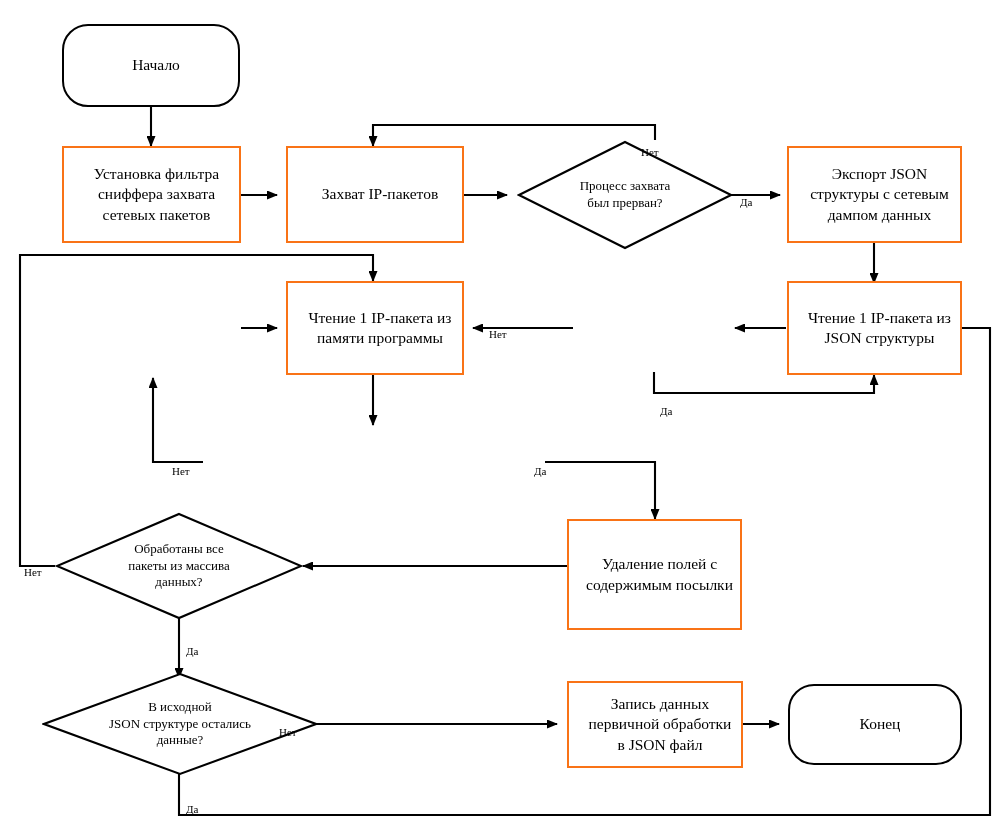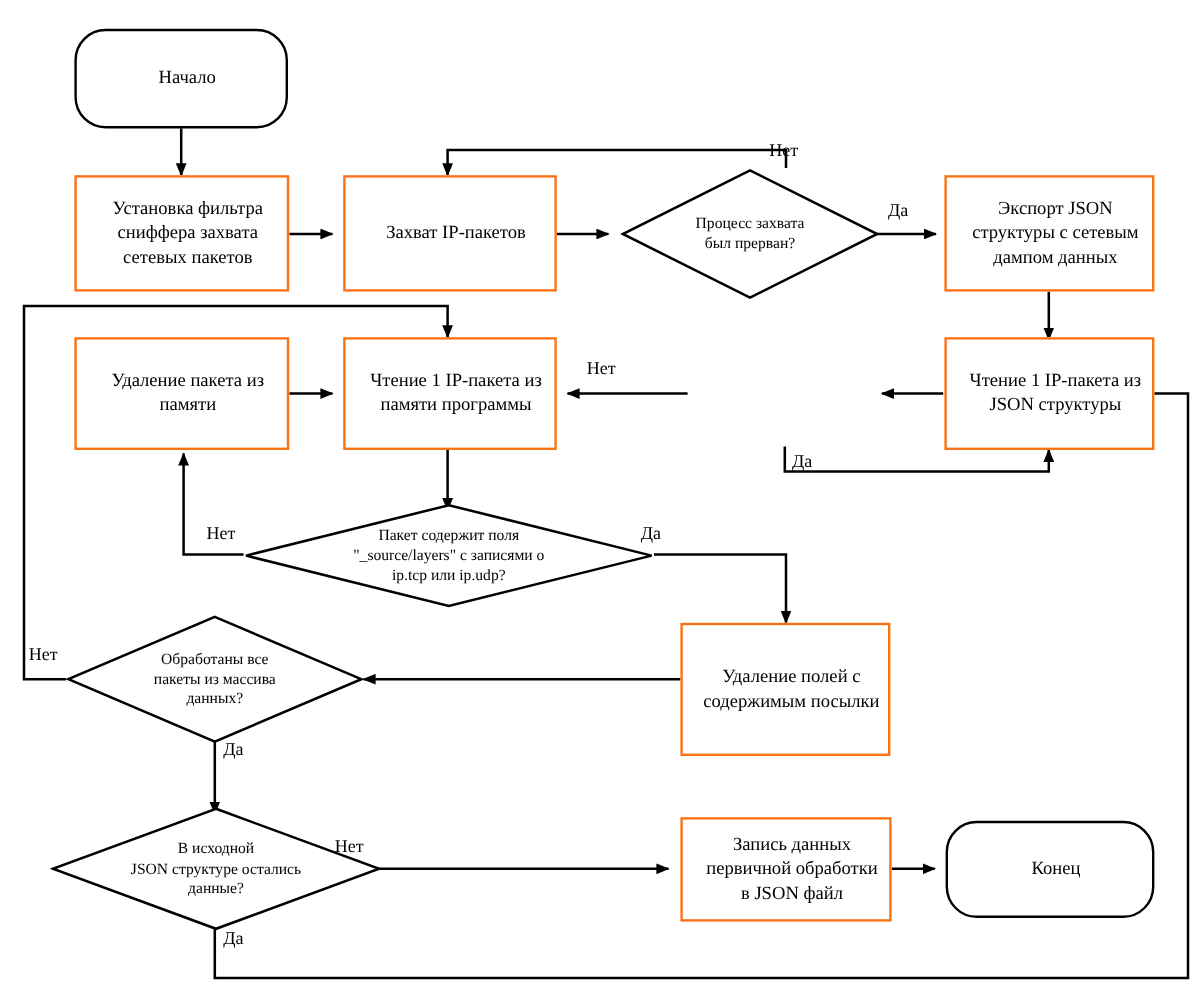--- a/index.html
+++ b/index.html
@@ -6,21 +6,21 @@
   body{font-family:"Liberation Serif", serif;}
   #stage{position:relative;width:1003px;height:835px;background:#ffffff;overflow:hidden;}
   #wires{position:absolute;left:0;top:0;width:1003px;height:835px;}
   .node{position:absolute;box-sizing:border-box;display:flex;align-items:center;justify-content:center;text-align:center;padding-left:10px;}
   .proc{border:2px solid #f97316;background:#fff;}
   .term{border:2px solid #000;background:#fff;border-radius:26px;}
   .ntext{font-size:15.5px;line-height:1.30;color:#000;padding:0 6px;white-space:pre-line;}
   .dtext{font-size:13px;line-height:1.30;color:#000;white-space:pre-line;text-align:center;}
   .dia{position:absolute;}
   .dia .dlabelwrap{position:absolute;left:0;top:0;width:100%;height:100%;display:flex;align-items:center;justify-content:center;}
-  .elabel{position:absolute;font-size:15px;color:#000;white-space:nowrap;}
+  .elabel{position:absolute;font-size:11px;color:#000;white-space:nowrap;margin-top:28px;}
 </style>
 </head>
 <body>
 
 <div id="stage">
 
   <svg id="wires" viewBox="0 0 1003 835">
     <defs>
       <marker id="ah" markerWidth="11" markerHeight="9" refX="10" refY="4.5" orient="auto" markerUnits="userSpaceOnUse">
         <path d="M0,0 L11,4.5 L0,9 z" fill="#000"></path>
@@ -91,46 +91,32 @@
 был прерван?</div>
       </div>
   </div>
 
   <div class="node proc" style="left:787px;top:146px;width:175px;height:97px;">
     <div class="ntext">Экспорт JSON
 структуры с сетевым
 дампом данных</div>
   </div>
 
-  <div class="node proc" style="left:62px;top:281px;width:179px;height:94px;">
-    <div class="ntext">Удаление пакета из
-памяти</div>
-  </div>
 
   <div class="node proc" style="left:286px;top:281px;width:178px;height:94px;">
     <div class="ntext">Чтение 1 IP-пакета из
 памяти программы</div>
   </div>
 
 
   <div class="node proc" style="left:787px;top:281px;width:175px;height:94px;">
     <div class="ntext">Чтение 1 IP-пакета из
 JSON структуры</div>
   </div>
 
-  <div class="dia" style="left:203px;top:419px;width:342px;height:88px;">
-    <svg width="342" height="88">
-        <polygon points="171,2 340,44 171,86 2,44" fill="#fff" stroke="#000" stroke-width="2.1"></polygon>
-      </svg>
-    <div class="dlabelwrap">
-        <div class="dtext">Пакет содержит поля
-"_source/layers" с записями о
-ip.tcp или ip.udp?</div>
-      </div>
-  </div>
 
   <div class="dia" style="left:55px;top:512px;width:248px;height:108px;">
     <svg width="248" height="108">
         <polygon points="124,2 246,54 124,106 2,54" fill="#fff" stroke="#000" stroke-width="2.1"></polygon>
       </svg>
     <div class="dlabelwrap">
         <div class="dtext">Обработаны все
 пакеты из массива
 данных?</div>
       </div>

